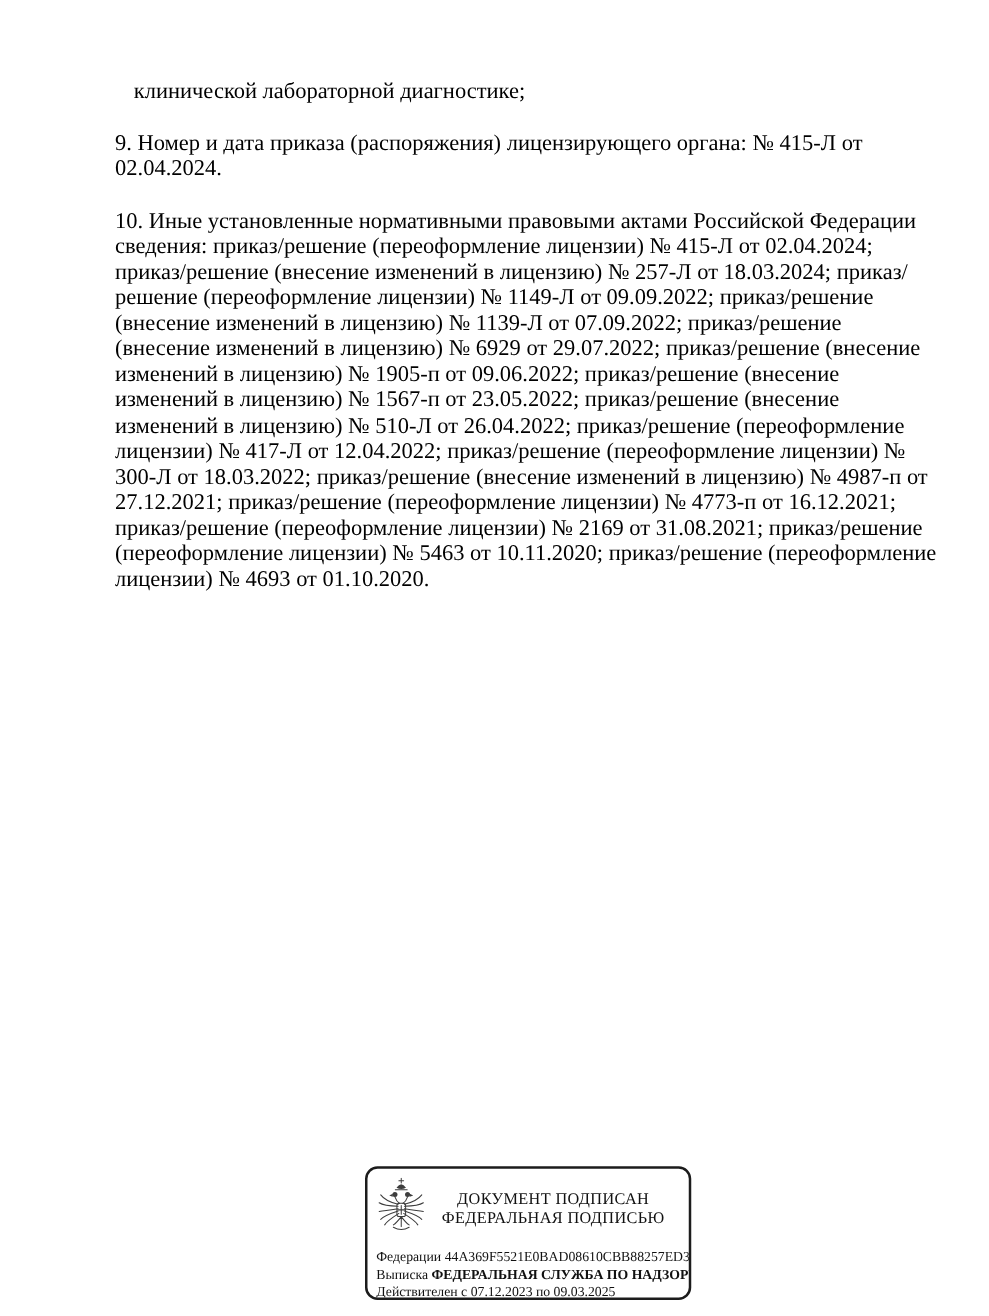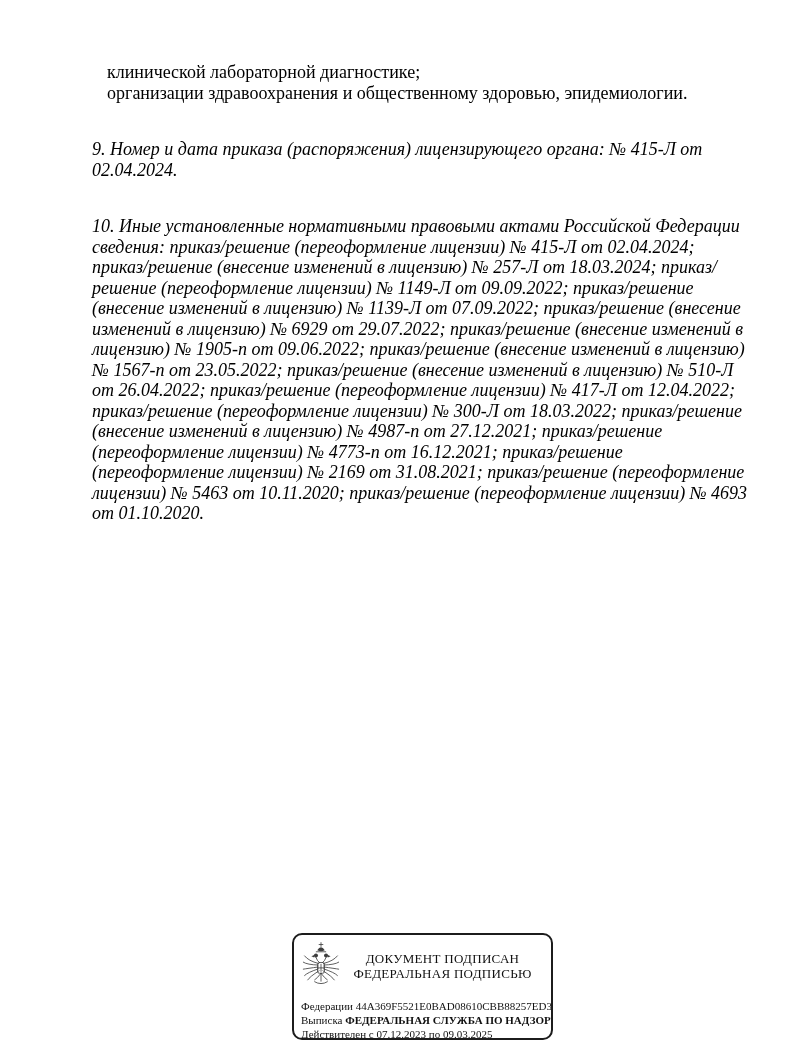--- a/index.html
+++ b/index.html
@@ -21,22 +21,21 @@
     top: 62px;
     width: 660px;
     font-size: 18px;
     line-height: 20.5px;
     text-align: left;
   }
   .cont-line {
     padding-left: 15px;
   }
   .para {
-    margin: 36px 0 0 0;
-    font-style: italic;
+    margin: 21px 0 0 0;
   }
   .stamp {
     position: absolute;
     left: 292px;
     top: 933px;
     width: 261px;
     height: 107px;
     border: 2px solid #1c1c1c;
     border-radius: 10px;
     box-sizing: border-box;
@@ -78,21 +77,20 @@
   }
   .stamp-details .owner-value {
     font-weight: bold;
   }
 </style>
 </head>
 <body>
 
 <div class="content">
   <div class="cont-line">клинической лабораторной диагностике;</div>
-  <div class="cont-line">организации здравоохранения и общественному здоровью, эпидемиологии.</div>
 
   <p class="para">9. Номер и дата приказа (распоряжения) лицензирующего органа: № 415-Л от 02.04.2024.</p>
 
   <p class="para">10. Иные установленные нормативными правовыми актами Российской Федерации сведения: приказ/решение (переоформление лицензии) № 415-Л от 02.04.2024; приказ/решение (внесение изменений в лицензию) № 257-Л от 18.03.2024; приказ/решение (переоформление лицензии) № 1149-Л от 09.09.2022; приказ/решение (внесение изменений в лицензию) № 1139-Л от 07.09.2022; приказ/решение (внесение изменений в лицензию) № 6929 от 29.07.2022; приказ/решение (внесение изменений в лицензию) № 1905-п от 09.06.2022; приказ/решение (внесение изменений в лицензию) № 1567-п от 23.05.2022; приказ/решение (внесение изменений в лицензию) № 510-Л от 26.04.2022; приказ/решение (переоформление лицензии) № 417-Л от 12.04.2022; приказ/решение (переоформление лицензии) № 300-Л от 18.03.2022; приказ/решение (внесение изменений в лицензию) № 4987-п от 27.12.2021; приказ/решение (переоформление лицензии) № 4773-п от 16.12.2021; приказ/решение (переоформление лицензии) № 2169 от 31.08.2021; приказ/решение (переоформление лицензии) № 5463 от 10.11.2020; приказ/решение (переоформление лицензии) № 4693 от 01.10.2020.</p>
 
 </div>
 
 <div class="stamp">
   <div class="stamp-header">
     <span class="emblem">

